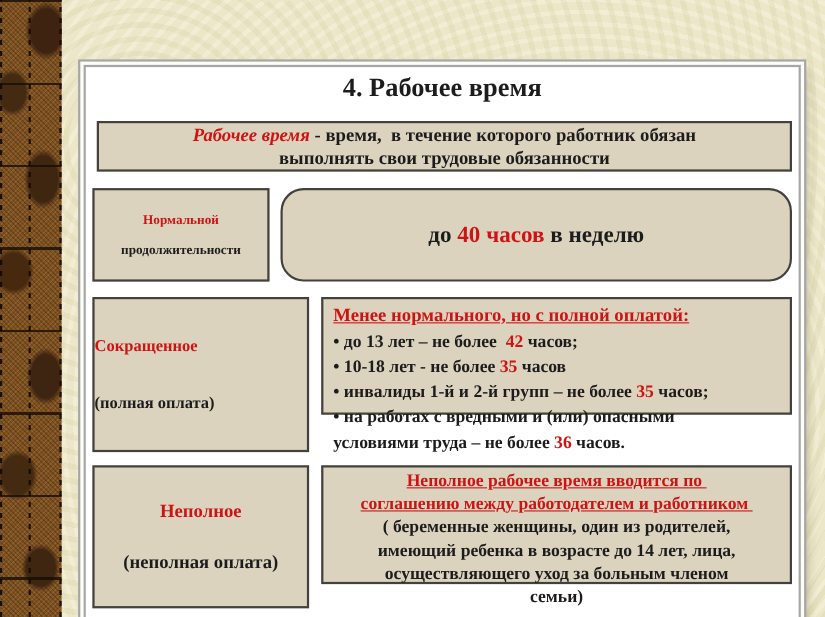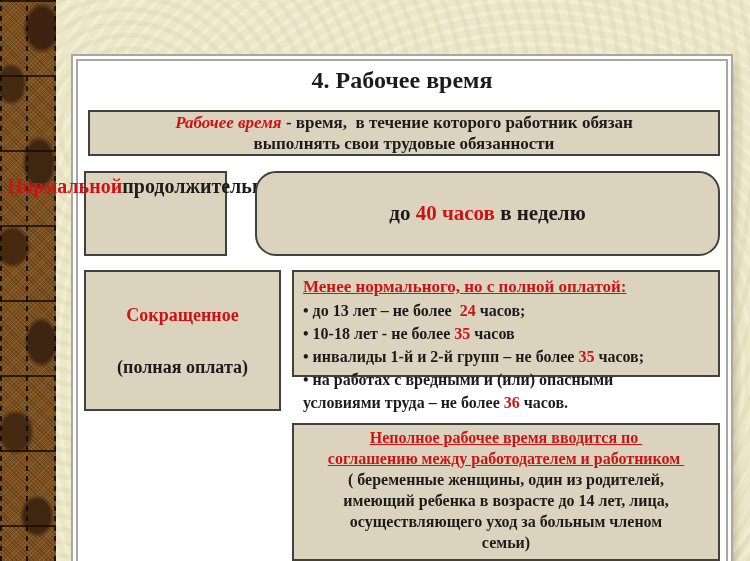--- a/index.html
+++ b/index.html
@@ -54,36 +54,36 @@
   }
   .red{color:var(--red);}
   .italic{font-style:italic;}
   .underline{text-decoration:underline;}
   .line{white-space:pre-wrap;}
   .def-box{
     left:10px;top:49px;width:632px;height:46px;
     display:flex;flex-direction:column;justify-content:space-between;
     text-align:center;font-size:17px;line-height:21px;
   }
-  .r1l{left:6px;top:110px;width:143px;height:85px;
-    display:flex;justify-content:center;
-    text-align:center;font-size:20px;line-height:27px;}
+  .r1l{left:6px;top:110px;width:161px;height:85px;
+    display:flex;flex-direction:column;justify-content:center;
+    text-align:center;font-size:12px;line-height:27px;}
   .r1r{left:177px;top:110px;width:465px;height:85px;
     display:flex;align-items:center;justify-content:center;
     font-size:21px;border-radius:21px;}
   .r2l{left:6px;top:209px;width:197px;height:141px;
     display:flex;flex-direction:column;justify-content:center;gap:30px;
-    text-align:center;font-size:18px;line-height:22px;}
+    font-size:15px;line-height:22px;}
   .r2r{left:214px;top:209px;width:428px;height:107px;
     padding:3px 9px 0 9px;font-size:16px;line-height:23px;}
   .r2r .hdr{font-size:17px;line-height:24px;}
   .r3l{left:6px;top:362px;width:197px;height:130px;
     display:flex;flex-direction:column;justify-content:center;gap:24px;
     text-align:center;font-size:17px;line-height:22px;}
-  .r3r{left:214px;top:362px;width:428px;height:138px;
+  .r3r{left:214px;top:362px;width:428px;height:108px;
     padding:2px 8px 0 8px;font-size:16px;line-height:21px;text-align:center;}
 </style>
 </head>
 <body>
 
 <div class="stage">
   <div class="strip"></div>
 
   <div class="panel">
 
@@ -103,27 +103,31 @@
       <div class="line"><span>до </span><span class="red">40 часов</span><span> в неделю</span></div>
     </div>
 
     <div class="box r2l">
       <div class="line red">Сокращенное</div>
       <div class="line">(полная оплата)</div>
     </div>
 
     <div class="box r2r">
       <div class="line red underline hdr">Менее нормального, но с полной оплатой:</div>
-      <div class="line"><span>• до 13 лет – не более  </span><span class="red">24</span><span> часов;</span></div>
+      <div class="line"><span>• до 13 лет – не более  </span><span class="red">42</span><span> часов;</span></div>
       <div class="line"><span>• 10-18 лет - не более </span><span class="red">35</span><span> часов</span></div>
       <div class="line"><span>• инвалиды 1-й и 2-й групп – не более </span><span class="red">35</span><span> часов;</span></div>
       <div class="line"><span>• на работах с вредными и (или) опасными</span></div>
       <div class="line"><span>условиями труда – не более </span><span class="red">36</span><span> часов.</span></div>
     </div>
 
+    <div class="box r3l">
+      <div class="line red">Неполное</div>
+      <div class="line">(неполная оплата)</div>
+    </div>
 
     <div class="box r3r">
       <div class="line red underline">Неполное рабочее время вводится по </div>
       <div class="line red underline">соглашению между работодателем и работником </div>
       <div class="line">( беременные женщины, один из родителей,</div>
       <div class="line">имеющий ребенка в возрасте до 14 лет, лица,</div>
       <div class="line">осуществляющего уход за больным членом</div>
       <div class="line">семьи)</div>
     </div>
 

